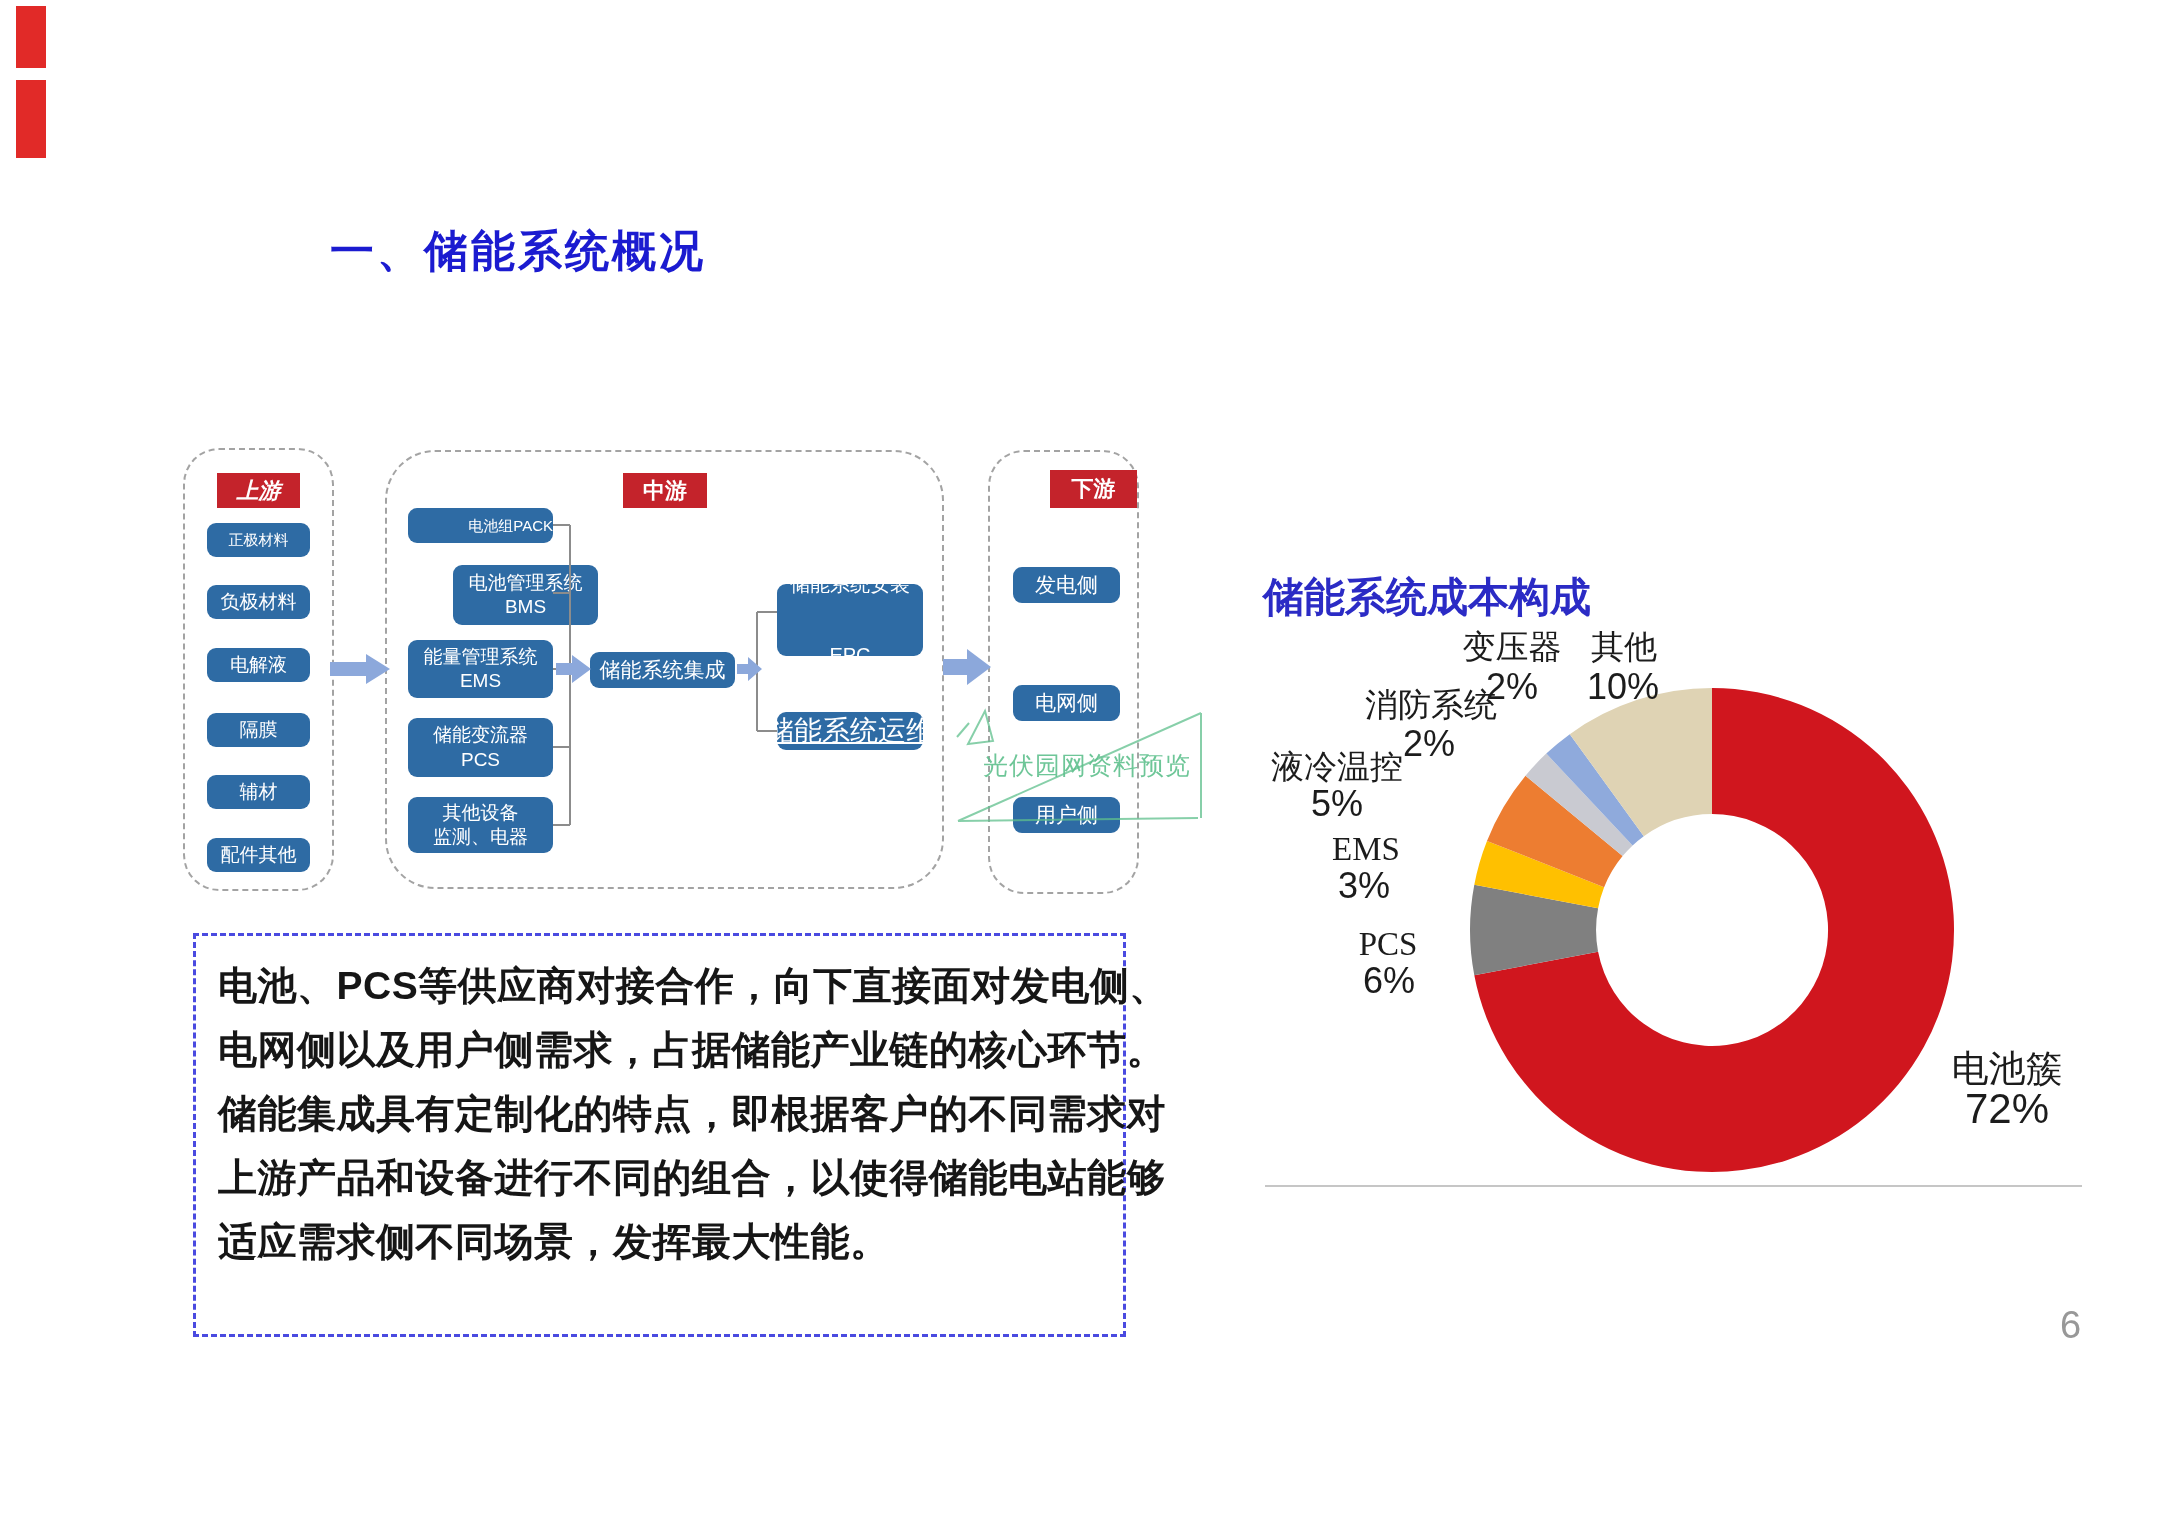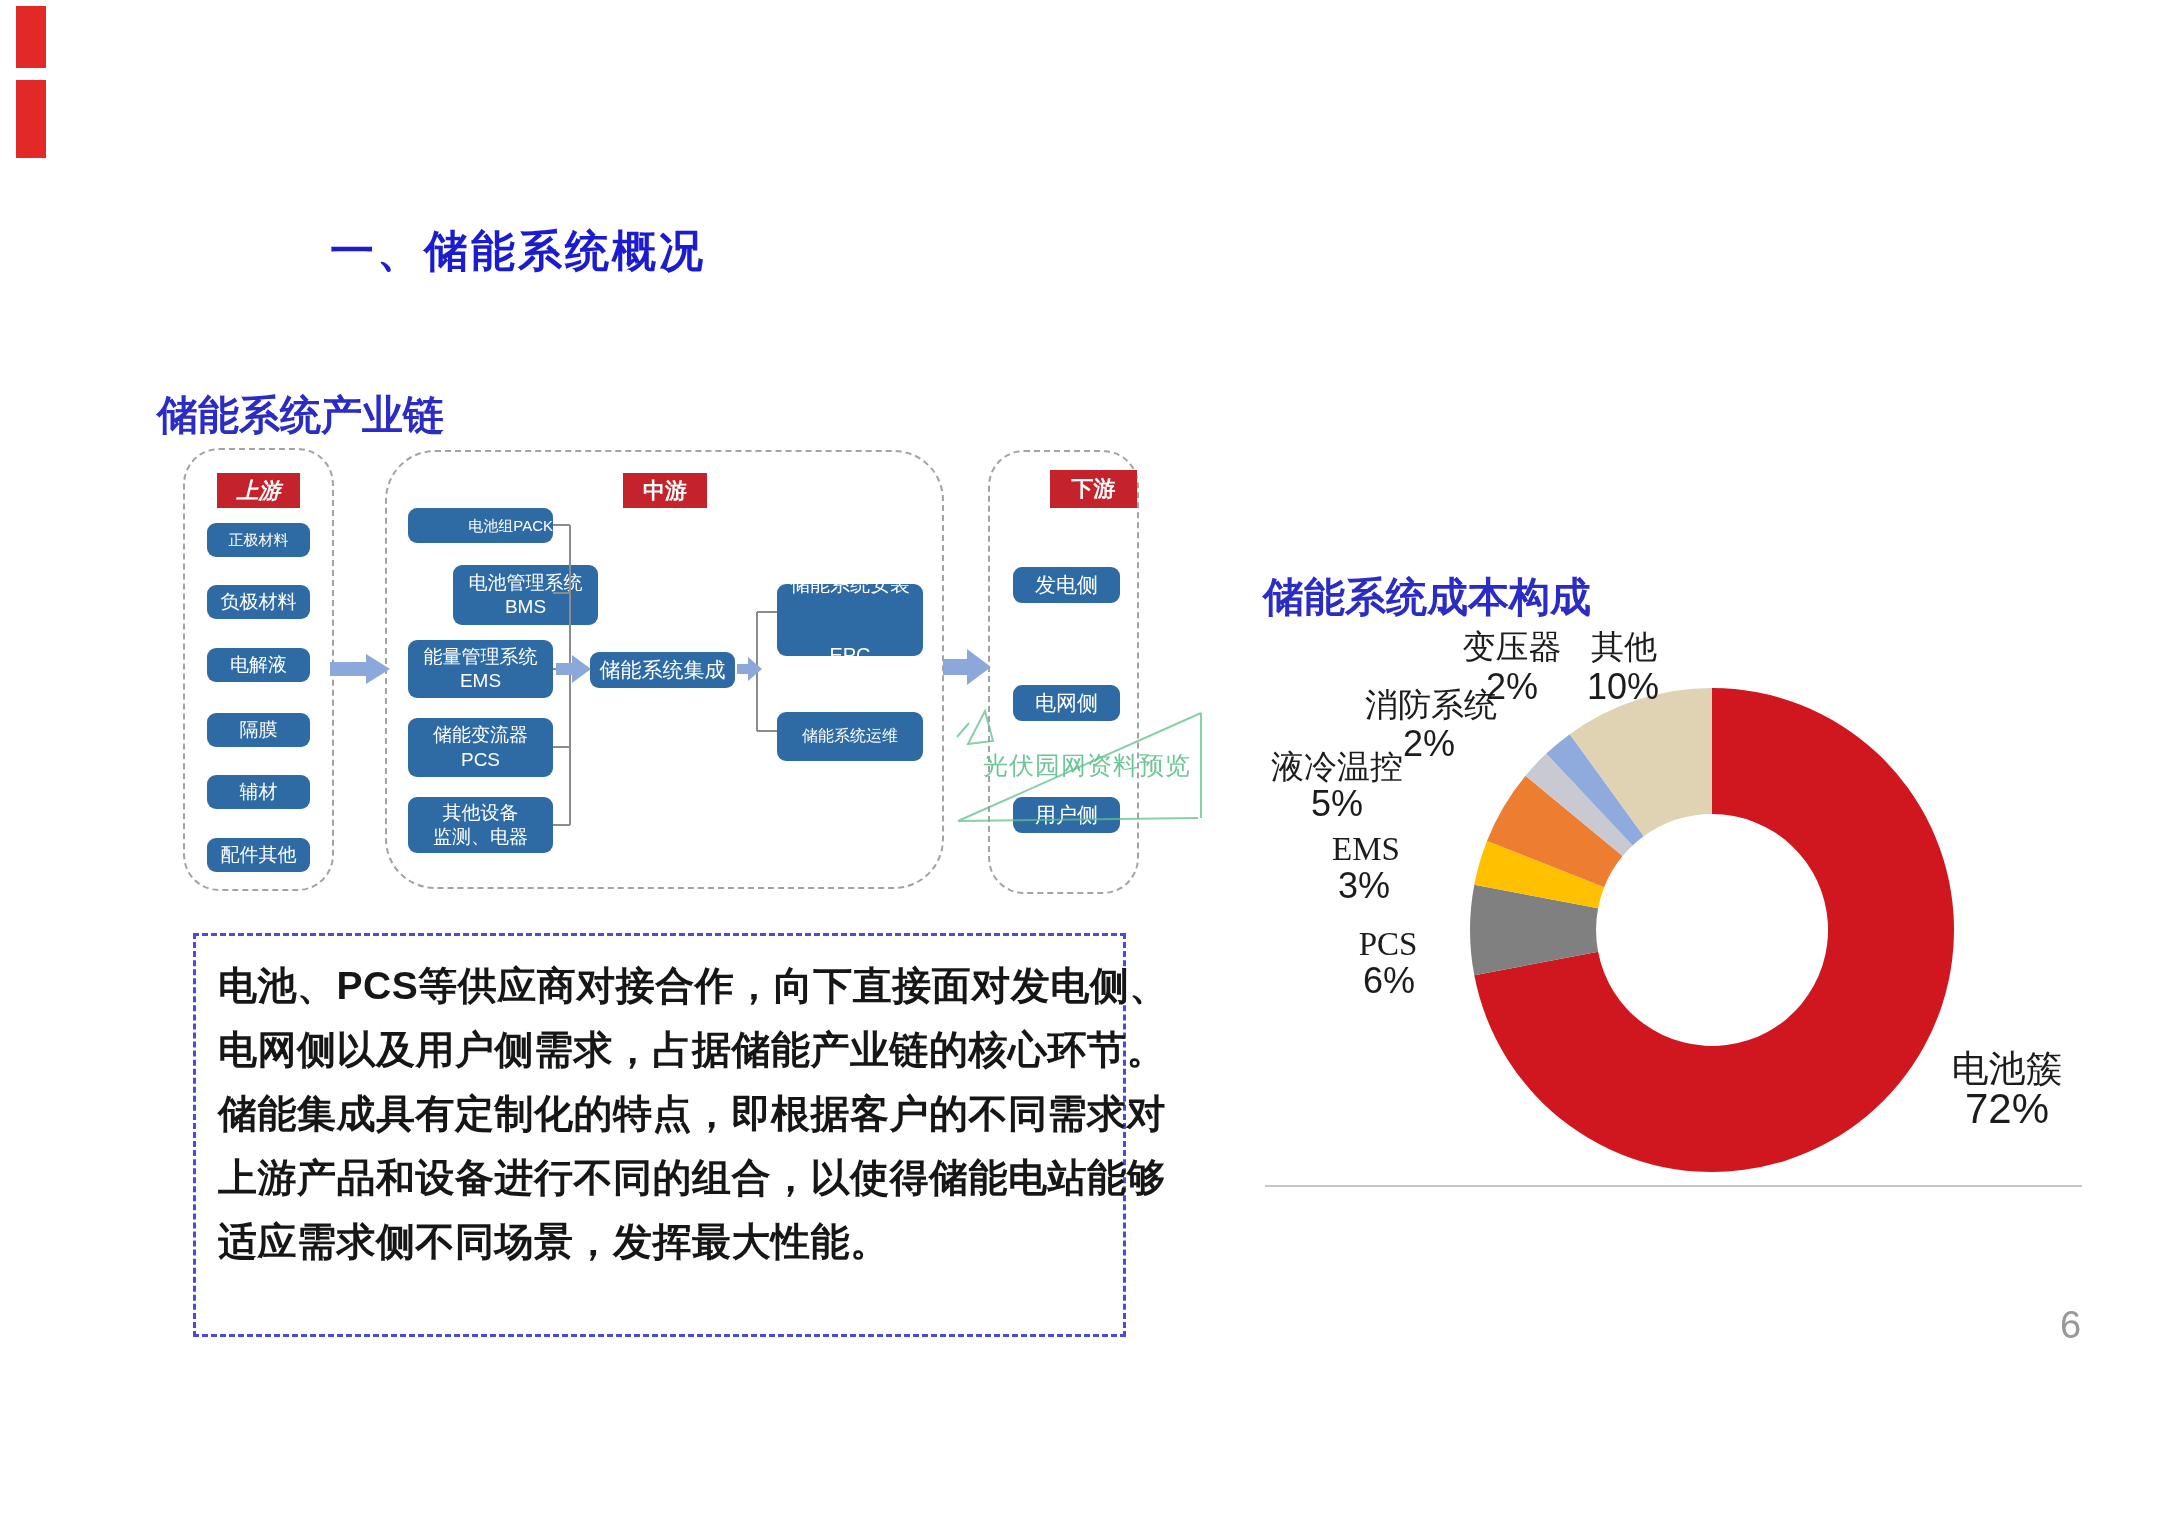--- a/index.html
+++ b/index.html
@@ -66,21 +66,20 @@
 </style>
 </head>
 <body>
 
 <div id="slide">
 
   <div class="accent-seg" style="top:6px;height:62px;"></div>
   <div class="accent-seg" style="top:80px;height:78px;"></div>
 
   <div id="main-title">一、储能系统概况</div>
-  <div id="chain-title" class="section-title">储能系统产业链</div>
   <div id="cost-title" class="section-title">储能系统成本构成</div>
 
   <div id="upstream-box" class="stage-box"></div>
   <div id="midstream-box" class="stage-box"></div>
   <div id="downstream-box" class="stage-box"></div>
 
   <div id="upstream-label" class="stage-label">上游</div>
   <div id="midstream-label" class="stage-label">中游</div>
   <div id="downstream-label" class="stage-label">下游</div>
 
@@ -119,21 +118,21 @@
         <div>PCS</div>
       </div>
       <div class="flow-item" style="left: 408px; top: 797px; width: 145px; height: 56px; font-size: 19px;">
         <div>其他设备</div>
         <div>监测、电器</div>
       </div>
       <div class="flow-item" style="left: 777px; top: 584px; width: 146px; height: 72px; font-size: 20px; gap: 45px;">
         <div>储能系统安装</div>
         <div>EPC</div>
       </div>
-      <div class="flow-item" style="left: 777px; top: 712px; width: 146px; height: 49px; font-size: 16px;">
+      <div class="flow-item" style="left: 777px; top: 712px; width: 146px; height: 38px; font-size: 28px; text-decoration: underline;">
         <div>储能系统运维</div>
       </div>
       <div class="flow-item" style="left: 1013px; top: 567px; width: 107px; height: 36px; font-size: 21px;">
         <div>发电侧</div>
       </div>
       <div class="flow-item" style="left: 1013px; top: 685px; width: 107px; height: 36px; font-size: 21px;">
         <div>电网侧</div>
       </div>
       <div class="flow-item" style="left: 1013px; top: 797px; width: 107px; height: 36px; font-size: 21px;">
         <div>用户侧</div>

